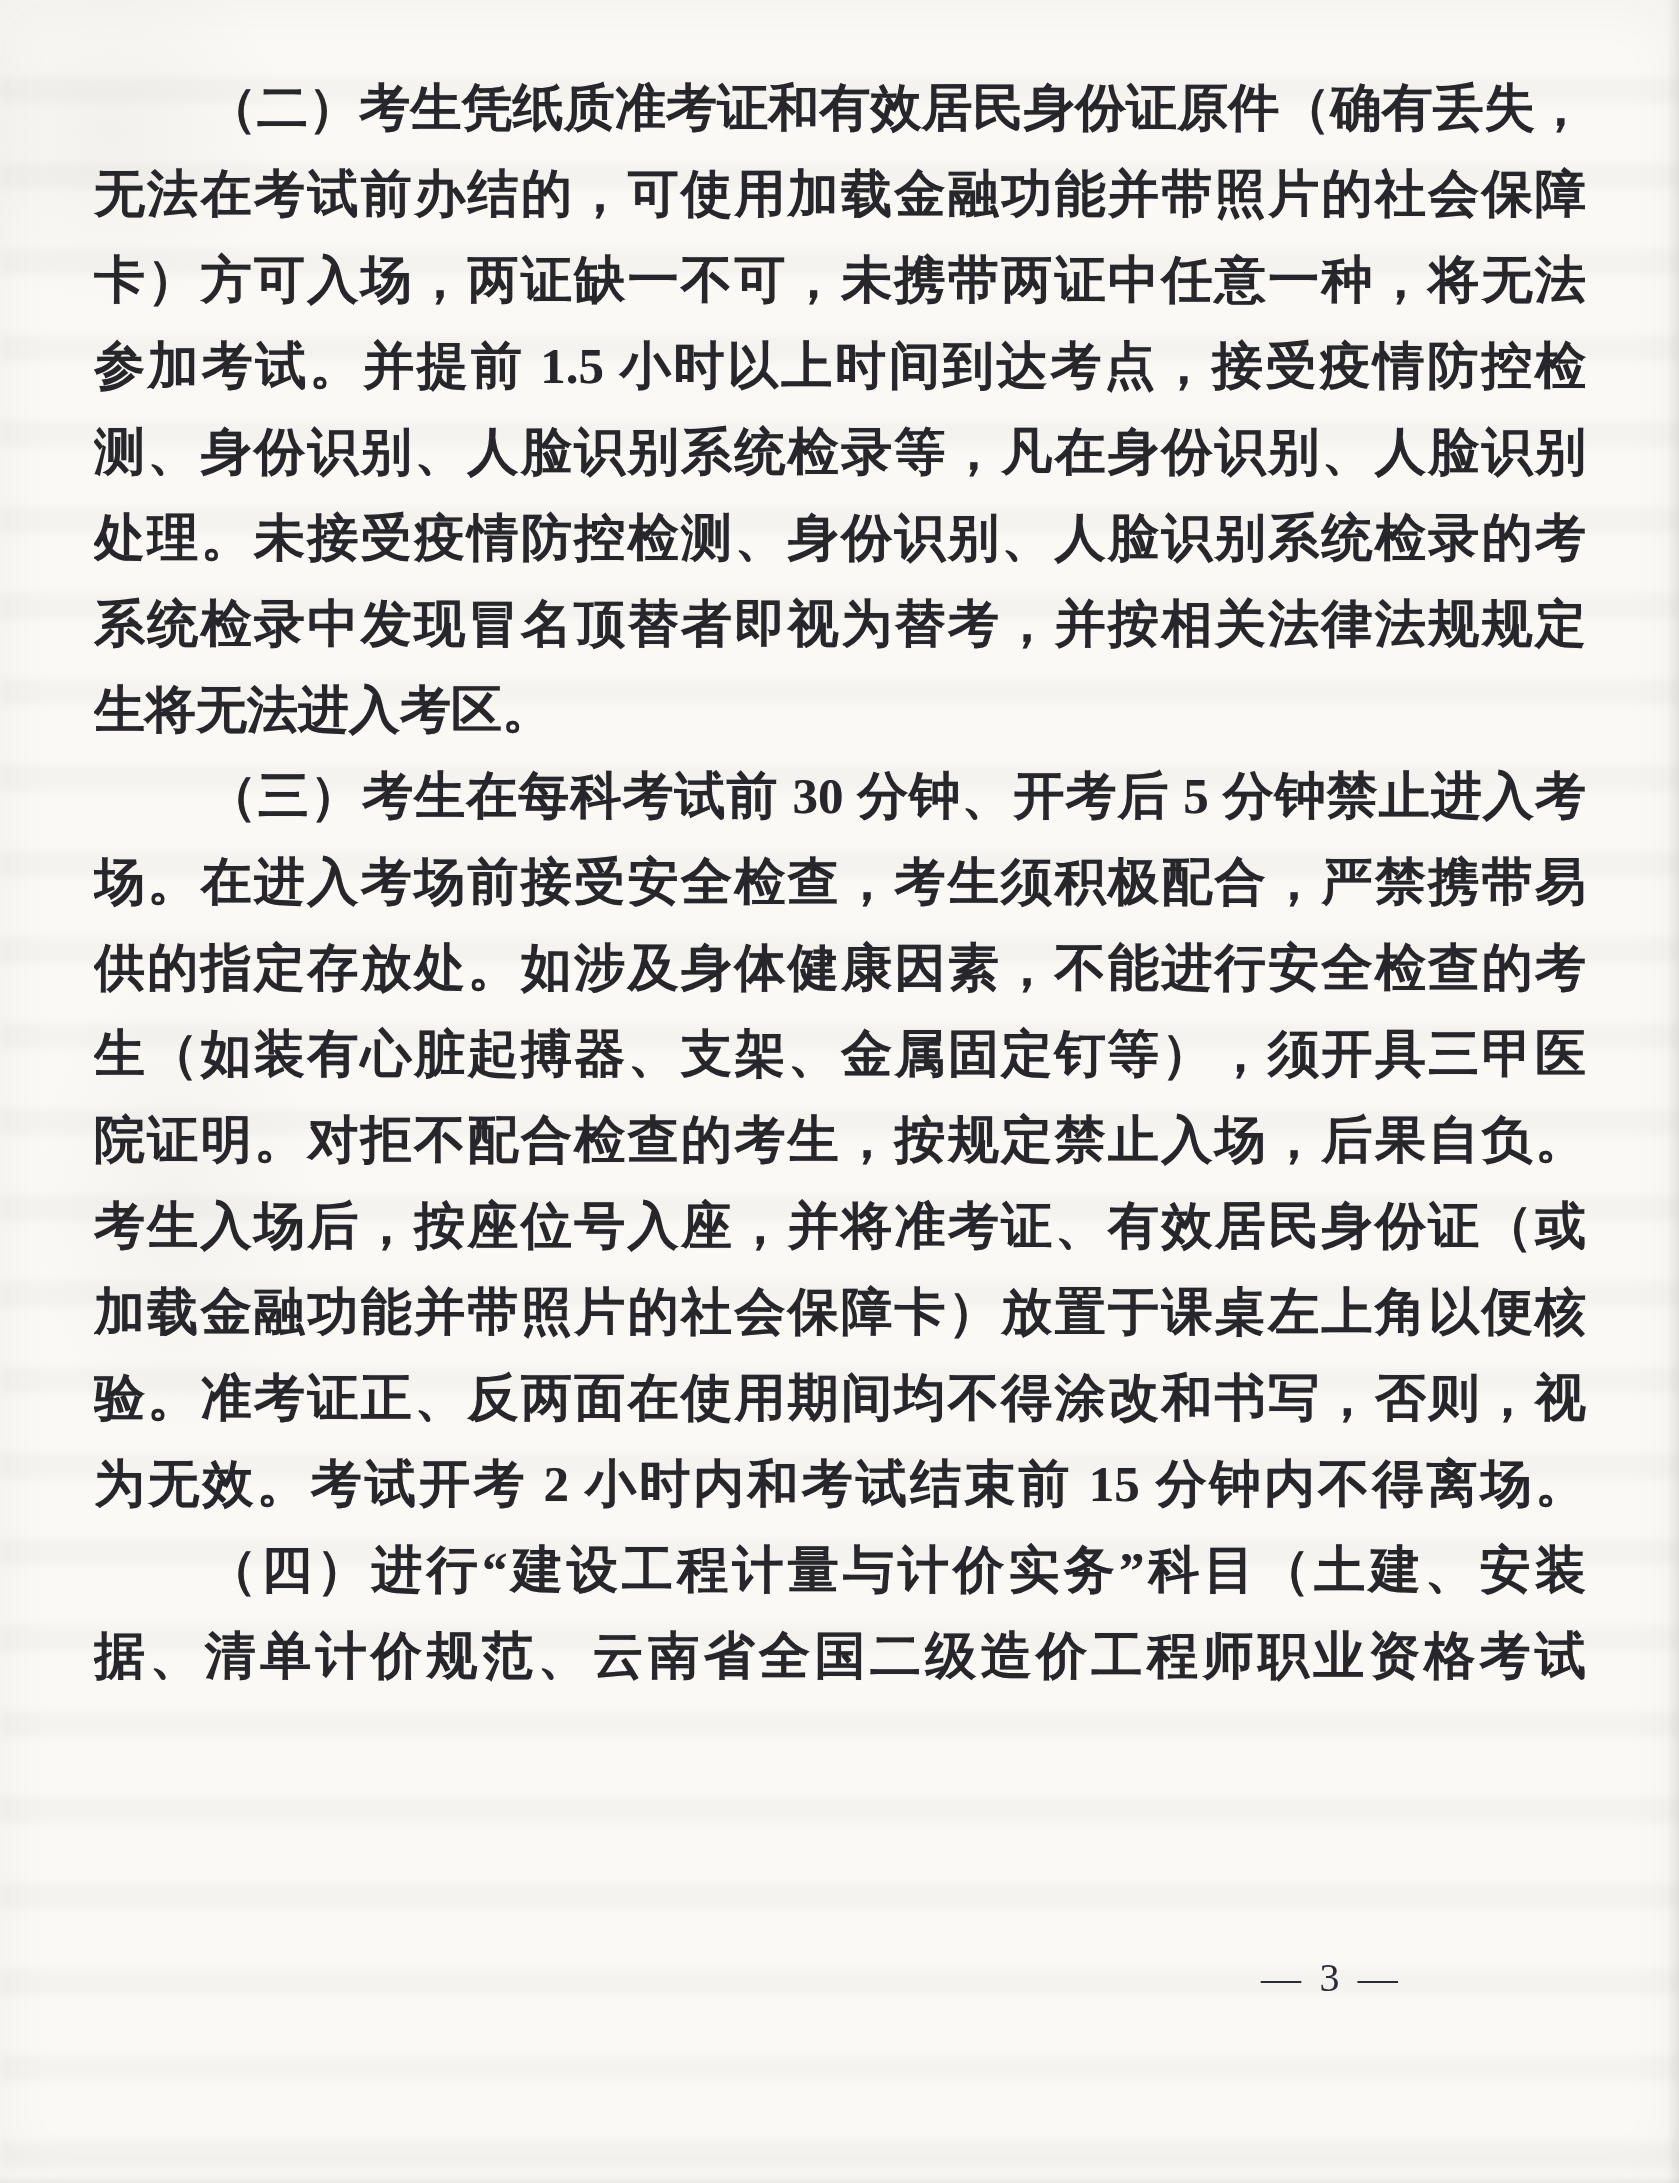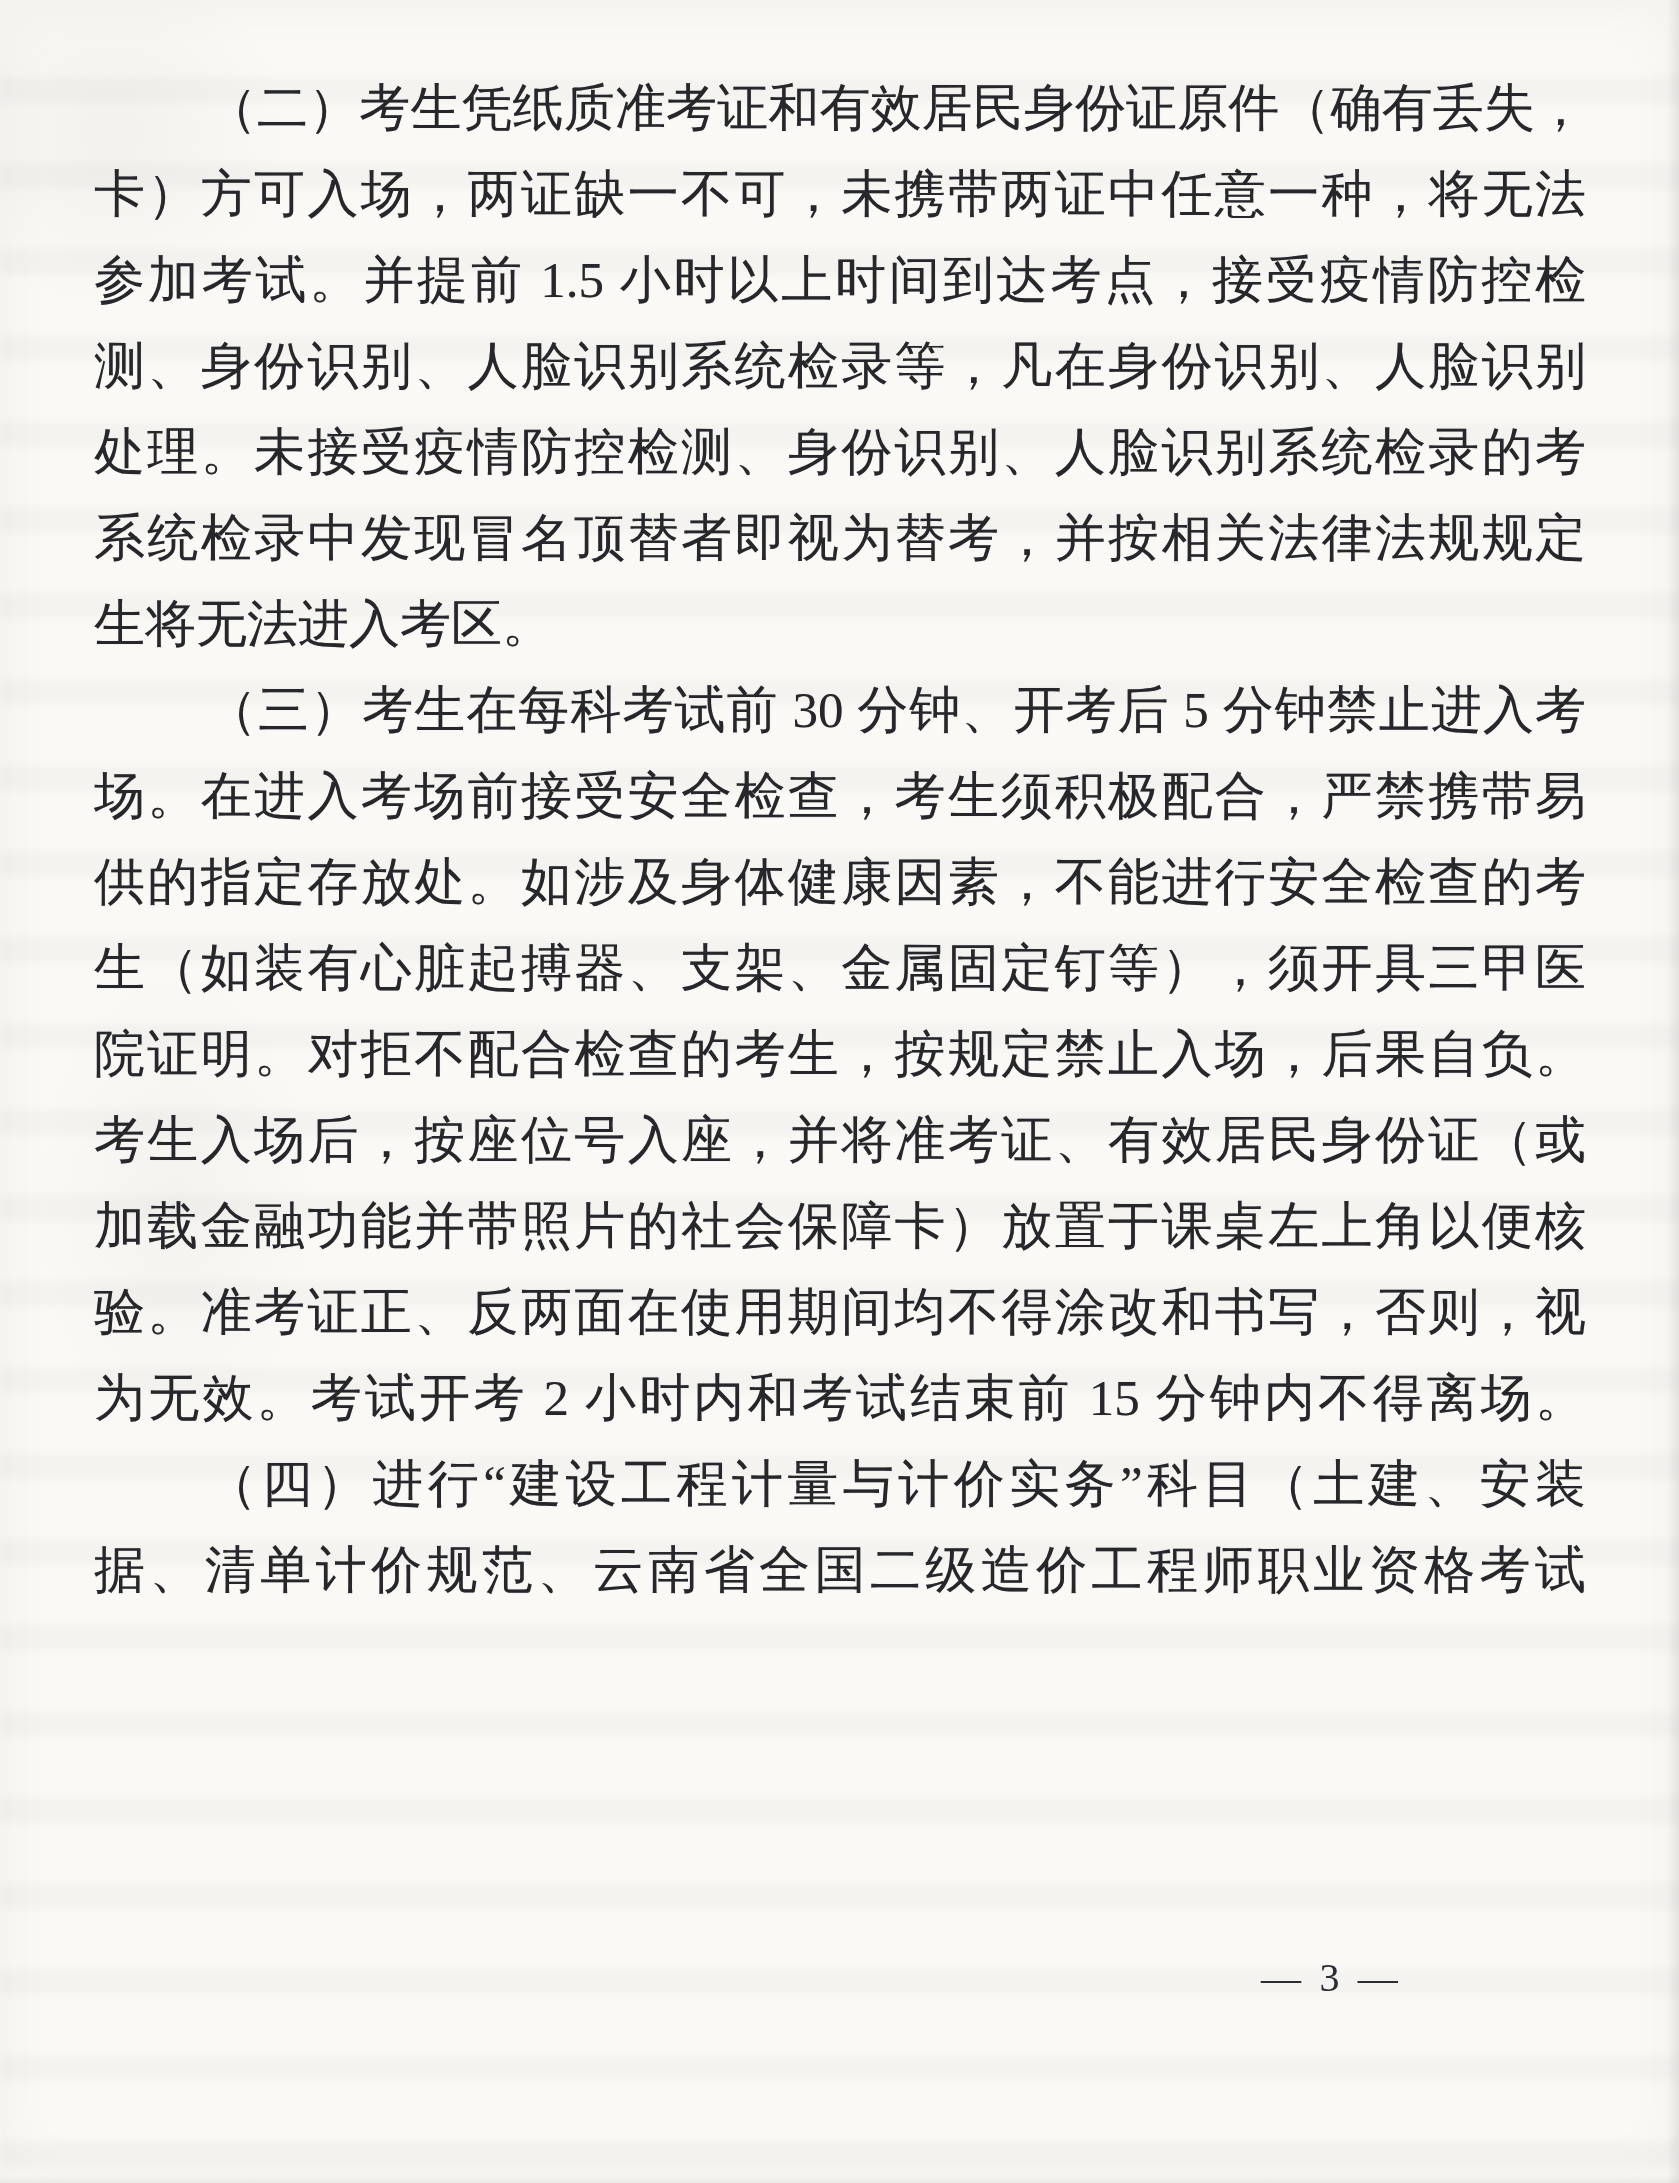--- a/index.html
+++ b/index.html
@@ -59,21 +59,21 @@
     width: 100%; height: 7px;
     background: linear-gradient(to bottom, rgba(60,60,65,0) 0%, rgba(60,60,65,0.06) 100%);
     pointer-events: none;
   }
   .textblock {
     position: absolute;
     left: 94px;
     top: 65px;
     width: 1492px;
   }
-  .para { margin: 0; padding: 0; }
+  .para { margin: 0; padding: 0; font-weight: bold; }
   .line {
     display: block;
     height: 86px;
     line-height: 86px;
     font-size: 51px;
     letter-spacing: 0;
     text-align: justify;
     text-align-last: justify;
     white-space: normal;
     overflow: hidden;
@@ -103,20 +103,21 @@
 <div class="page">
 
   <div class="bleed"></div>
   <div class="smudge a"></div>
   <div class="smudge b"></div>
 
   <div class="textblock">
 
     <p class="para">
       <span class="line indent">（二）考生凭纸质准考证和有效居民身份证原件（确有丢失，</span>
+      <span class="line">无法在考试前办结的，可使用加载金融功能并带照片的社会保障</span>
       <span class="line">卡）方可入场，两证缺一不可，未携带两证中任意一种，将无法</span>
       <span class="line">参加考试。并提前 1.5 小时以上时间到达考点，接受疫情防控检</span>
       <span class="line">测、身份识别、人脸识别系统检录等，凡在身份识别、人脸识别</span>
       <span class="line">处理。未接受疫情防控检测、身份识别、人脸识别系统检录的考</span>
       <span class="line">系统检录中发现冒名顶替者即视为替考，并按相关法律法规规定</span>
       <span class="line left">生将无法进入考区。</span>
     </p>
 
     <p class="para">
       <span class="line indent">（三）考生在每科考试前 30 分钟、开考后 5 分钟禁止进入考</span>

